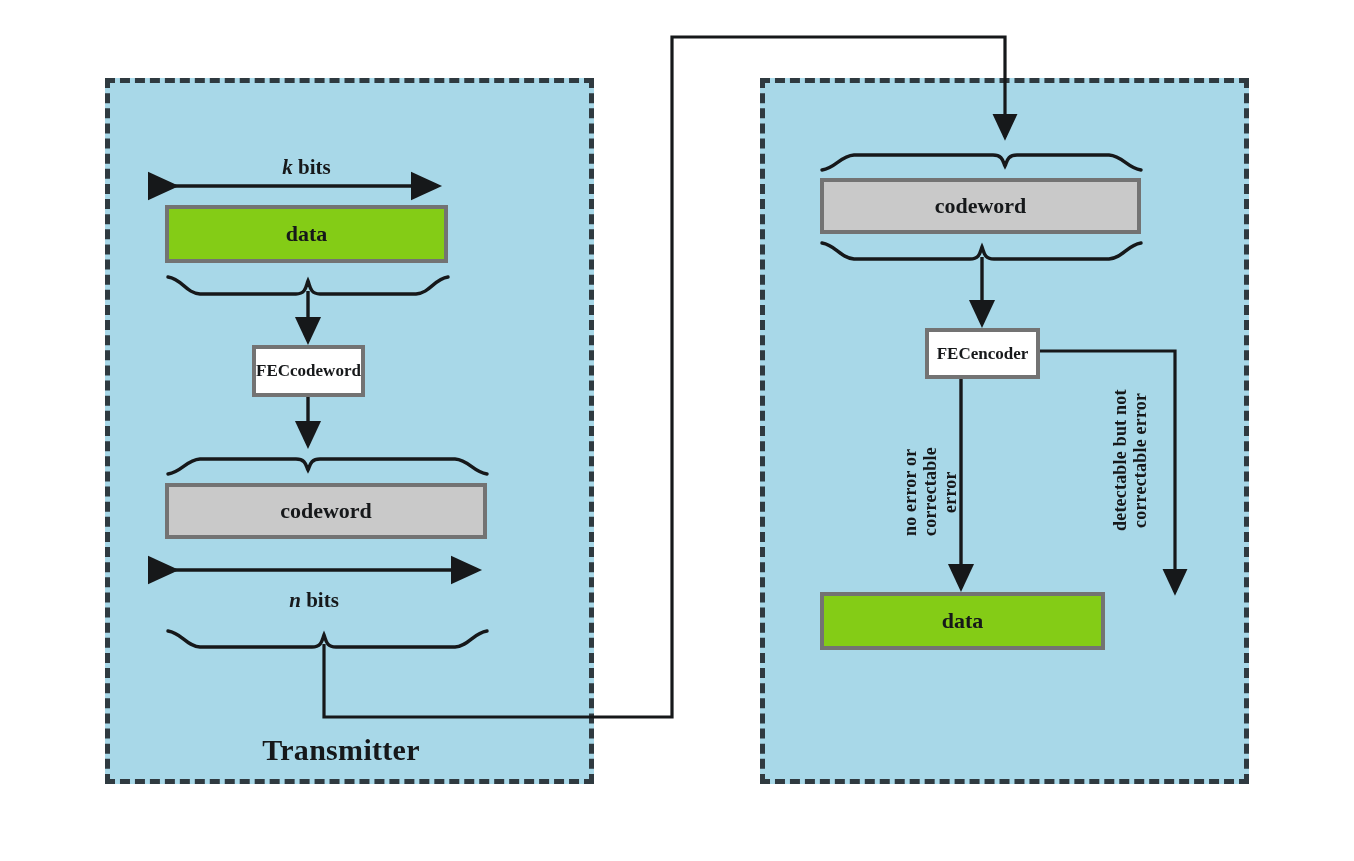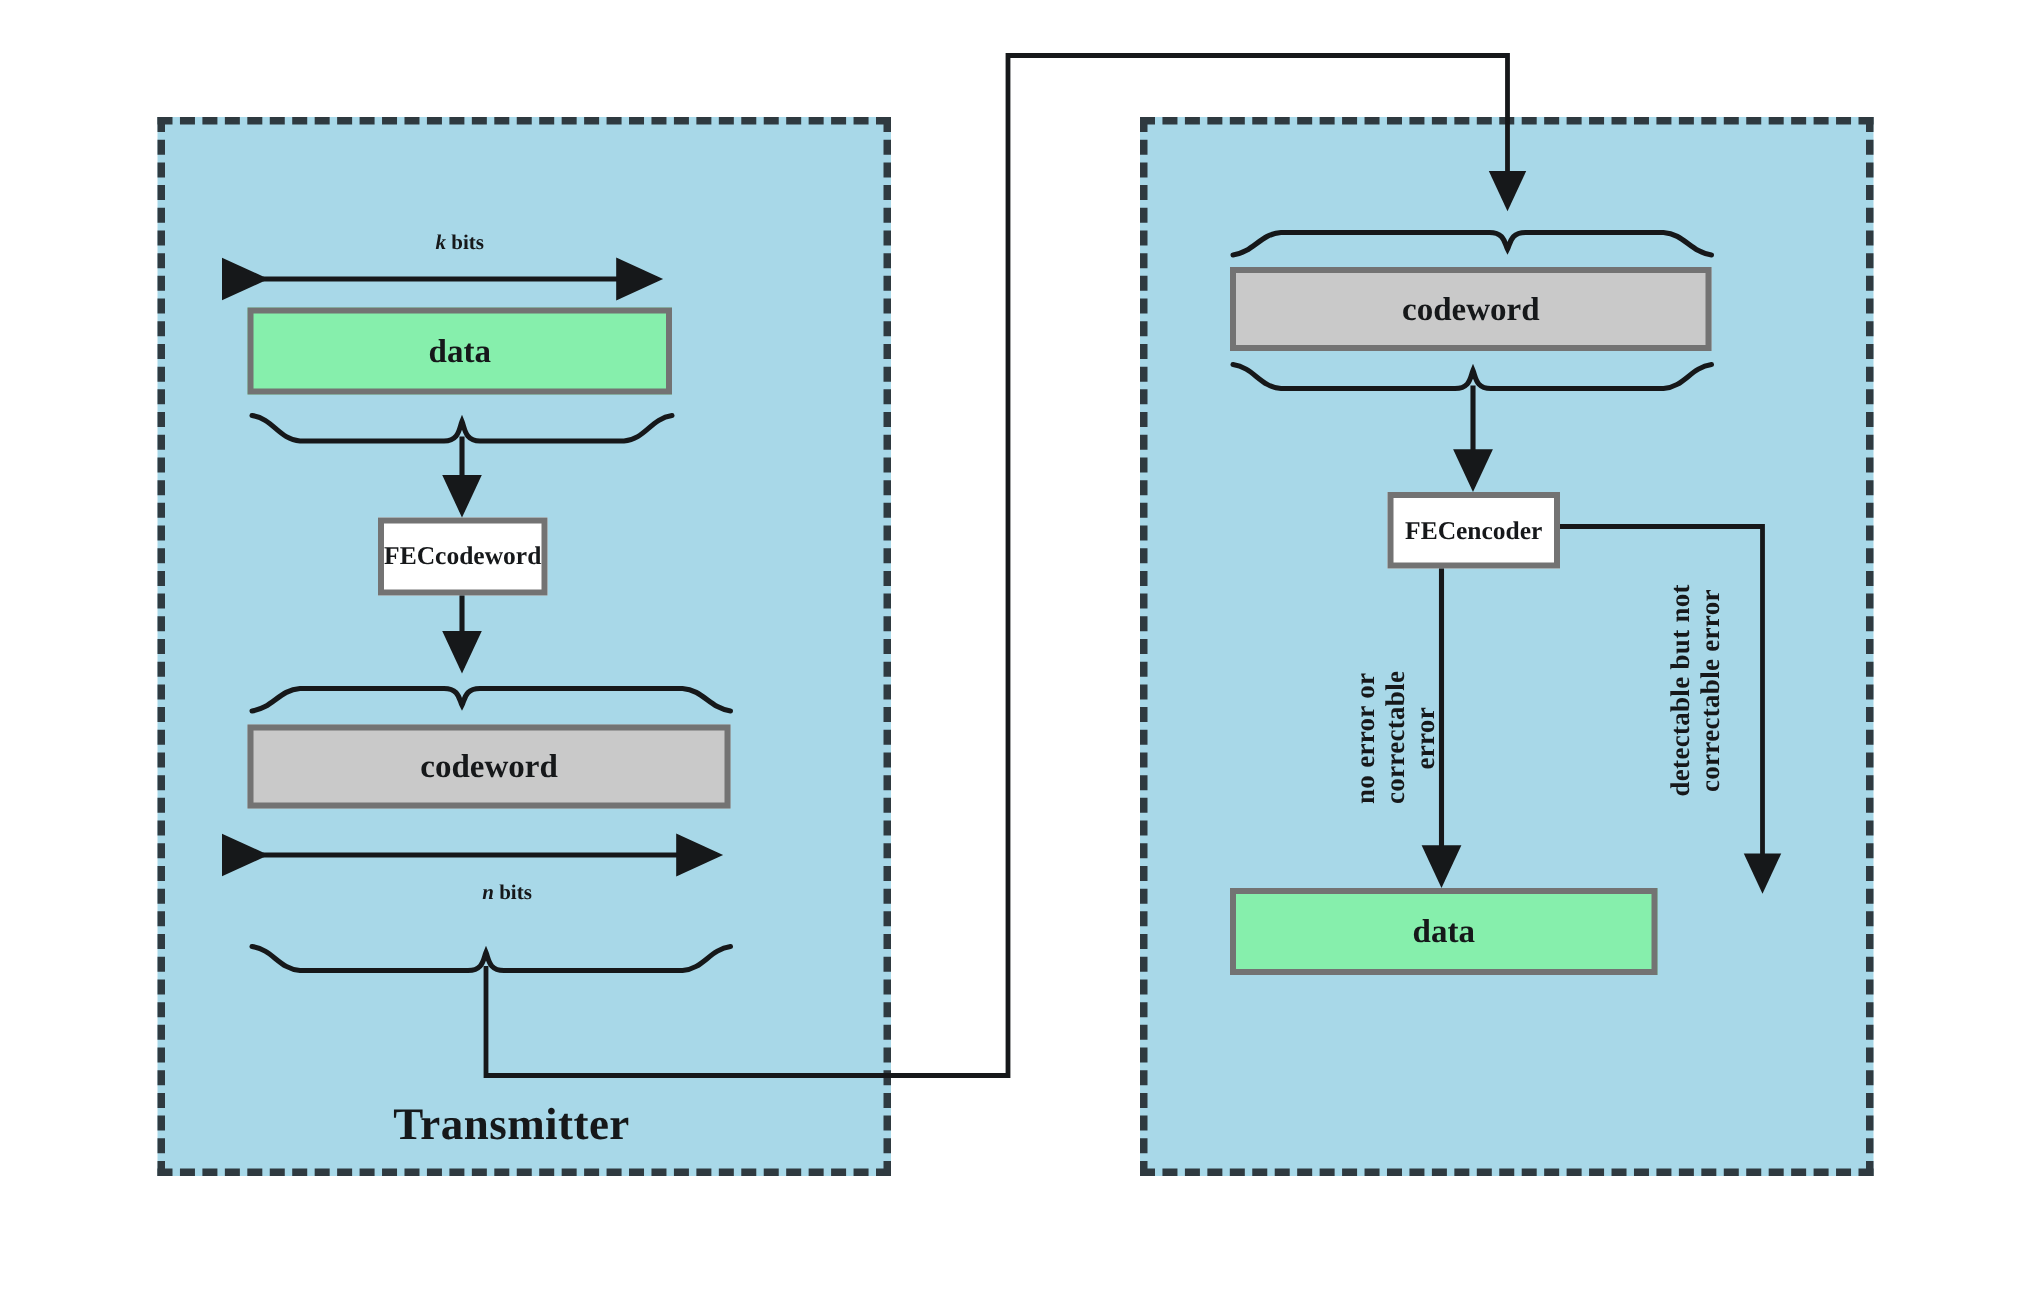--- a/index.html
+++ b/index.html
@@ -39,21 +39,21 @@
     border: 4px solid #737373;
     display: flex;
     align-items: center;
     justify-content: center;
     font-weight: bold;
     color: #16181a;
     line-height: 1.05;
     text-align: center;
   }
   .blk-data {
-    background: #86efac;
+    background: #84cc16;
     font-size: 22px;
   }
   .blk-codeword {
     background: #c9c9c9;
     font-size: 22px;
   }
   .blk-fec {
     background: #ffffff;
     font-size: 17px;
   }
@@ -73,21 +73,21 @@
     writing-mode: vertical-rl;
     transform: rotate(180deg);
     text-align: center;
     line-height: 1.12;
     white-space: pre-line;
     letter-spacing: 0.2px;
   }
   .dimlabel {
     position: absolute;
     font-weight: bold;
-    font-size: 14px;
+    font-size: 21px;
     color: #16181a;
     text-align: center;
   }
   .dimlabel i { font-style: italic; }
 </style>
 </head>
 <body>
 
 <div id="canvas">
 
@@ -99,21 +99,21 @@
 
   <div class="blk blk-data" style="left:165px; top:205px; width:283px; height:58px;">data</div>
 
   <div class="blk blk-fec" style="left:252px; top:345px; width:113px; height:52px;">
     <span>FEC</span>
     <span>codeword</span>
   </div>
 
   <div class="blk blk-codeword" style="left:165px; top:483px; width:322px; height:56px;">codeword</div>
 
-  <div class="dimlabel" style="left:177px; top:588px; width:322px;font-family:Liberation Serif, serif;"><i>n</i> bits</div>
+  <div class="dimlabel" style="left:153px; top:588px; width:322px;font-family:Liberation Serif, serif;"><i>n</i> bits</div>
 
   <div class="panel-label" style="left:196px; top:733px; width:290px;">Transmitter</div>
 
   <div class="blk blk-codeword" style="left:820px; top:178px; width:321px; height:56px;">codeword</div>
 
   <div class="blk blk-fec" style="left:925px; top:328px; width:115px; height:51px;">
     <span>FEC</span>
     <span>encoder</span>
   </div>
 

